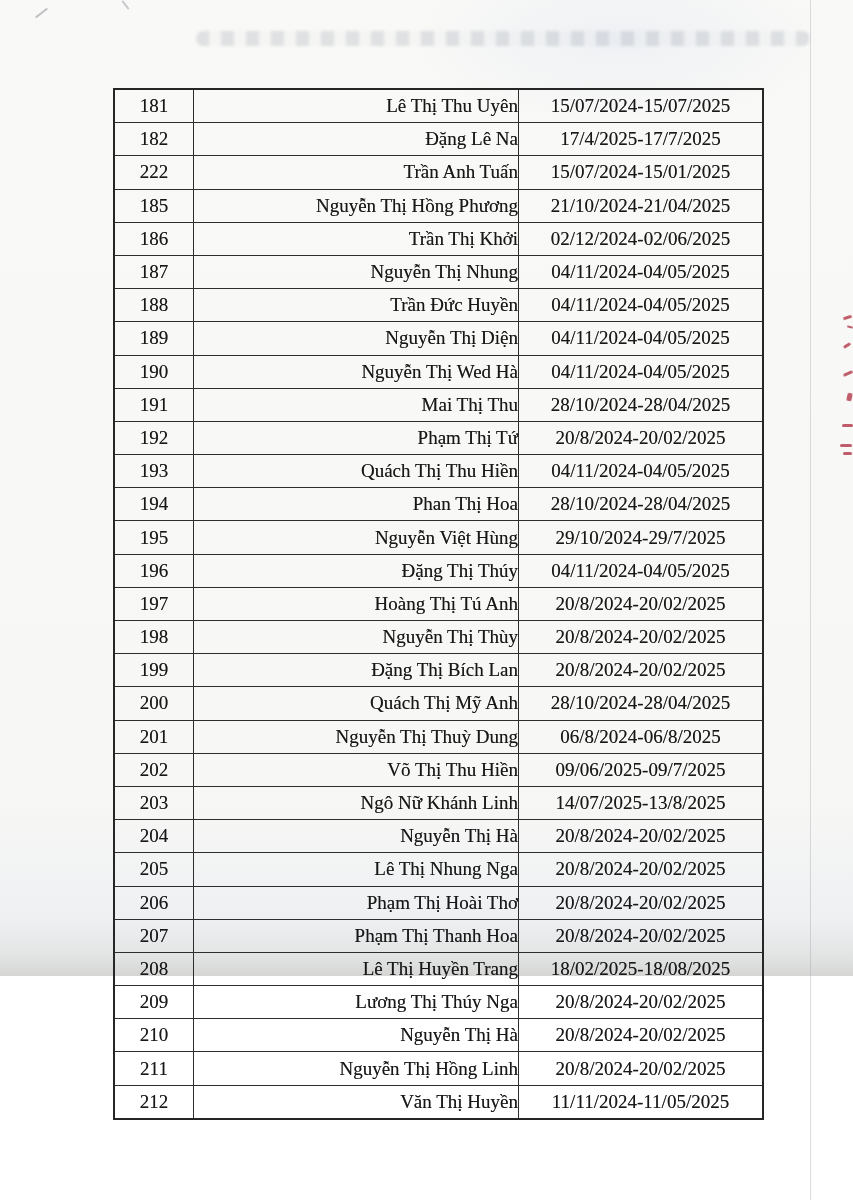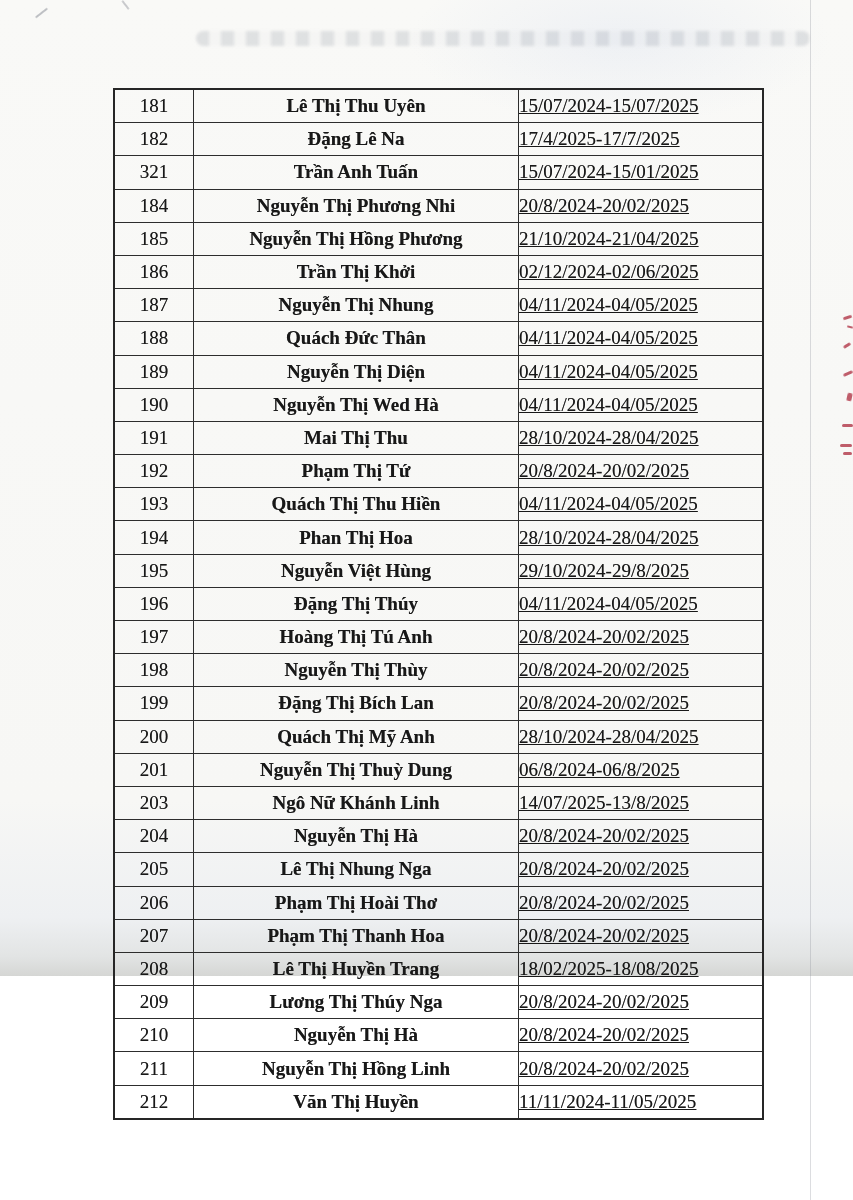--- a/index.html
+++ b/index.html
@@ -96,22 +96,22 @@
     padding: 0;
     font-size: 19px;
     color: #181818;
     vertical-align: middle;
     white-space: nowrap;
     overflow: hidden;
     text-shadow: 0 0 0.5px rgba(20,20,20,0.55);
   }
   table.roster { border: 2px solid #262626; }
   td.c-no    { width: 78px;  text-align: center; padding-top: 3px; }
-  td.c-name  { width: 324px; text-align: center; padding-left: 16px; padding-top: 3px; font-weight: bold; }
-  td.c-dates { width: 243px; text-align: left; padding-left: 14px; padding-top: 4px; text-decoration: underline; }
+  td.c-name  { width: 324px; text-align: right; padding-left: 16px; padding-top: 3px; }
+  td.c-dates { width: 243px; text-align: center; padding-left: 14px; padding-top: 4px; }
 </style>
 </head>
 <body>
 
 <div class="page">
 
   <div class="top-smudge"></div>
   <div class="corner-mark-a"></div>
   <div class="corner-mark-b"></div>
   <div class="paper-edge-line"></div>
@@ -133,30 +133,25 @@
       <td class="c-dates">15/07/2024-15/07/2025</td>
     </tr>
 
     <tr>
       <td class="c-no">182</td>
       <td class="c-name">Đặng Lê Na</td>
       <td class="c-dates">17/4/2025-17/7/2025</td>
     </tr>
 
     <tr>
-      <td class="c-no">321</td>
+      <td class="c-no">222</td>
       <td class="c-name">Trần Anh Tuấn</td>
       <td class="c-dates">15/07/2024-15/01/2025</td>
     </tr>
 
-    <tr>
-      <td class="c-no">184</td>
-      <td class="c-name">Nguyễn Thị Phương Nhi</td>
-      <td class="c-dates">20/8/2024-20/02/2025</td>
-    </tr>
 
     <tr>
       <td class="c-no">185</td>
       <td class="c-name">Nguyễn Thị Hồng Phương</td>
       <td class="c-dates">21/10/2024-21/04/2025</td>
     </tr>
 
     <tr>
       <td class="c-no">186</td>
       <td class="c-name">Trần Thị Khởi</td>
@@ -164,21 +159,21 @@
     </tr>
 
     <tr>
       <td class="c-no">187</td>
       <td class="c-name">Nguyễn Thị Nhung</td>
       <td class="c-dates">04/11/2024-04/05/2025</td>
     </tr>
 
     <tr>
       <td class="c-no">188</td>
-      <td class="c-name">Quách Đức Thân</td>
+      <td class="c-name">Trần Đức Huyền</td>
       <td class="c-dates">04/11/2024-04/05/2025</td>
     </tr>
 
     <tr>
       <td class="c-no">189</td>
       <td class="c-name">Nguyễn Thị Diện</td>
       <td class="c-dates">04/11/2024-04/05/2025</td>
     </tr>
 
     <tr>
@@ -207,21 +202,21 @@
 
     <tr>
       <td class="c-no">194</td>
       <td class="c-name">Phan Thị Hoa</td>
       <td class="c-dates">28/10/2024-28/04/2025</td>
     </tr>
 
     <tr>
       <td class="c-no">195</td>
       <td class="c-name">Nguyễn Việt Hùng</td>
-      <td class="c-dates">29/10/2024-29/8/2025</td>
+      <td class="c-dates">29/10/2024-29/7/2025</td>
     </tr>
 
     <tr>
       <td class="c-no">196</td>
       <td class="c-name">Đặng Thị Thúy</td>
       <td class="c-dates">04/11/2024-04/05/2025</td>
     </tr>
 
     <tr>
       <td class="c-no">197</td>
@@ -246,20 +241,25 @@
       <td class="c-name">Quách Thị Mỹ Anh</td>
       <td class="c-dates">28/10/2024-28/04/2025</td>
     </tr>
 
     <tr>
       <td class="c-no">201</td>
       <td class="c-name">Nguyễn Thị Thuỳ Dung</td>
       <td class="c-dates">06/8/2024-06/8/2025</td>
     </tr>
 
+    <tr>
+      <td class="c-no">202</td>
+      <td class="c-name">Võ Thị Thu Hiền</td>
+      <td class="c-dates">09/06/2025-09/7/2025</td>
+    </tr>
 
     <tr>
       <td class="c-no">203</td>
       <td class="c-name">Ngô Nữ Khánh Linh</td>
       <td class="c-dates">14/07/2025-13/8/2025</td>
     </tr>
 
     <tr>
       <td class="c-no">204</td>
       <td class="c-name">Nguyễn Thị Hà</td>

